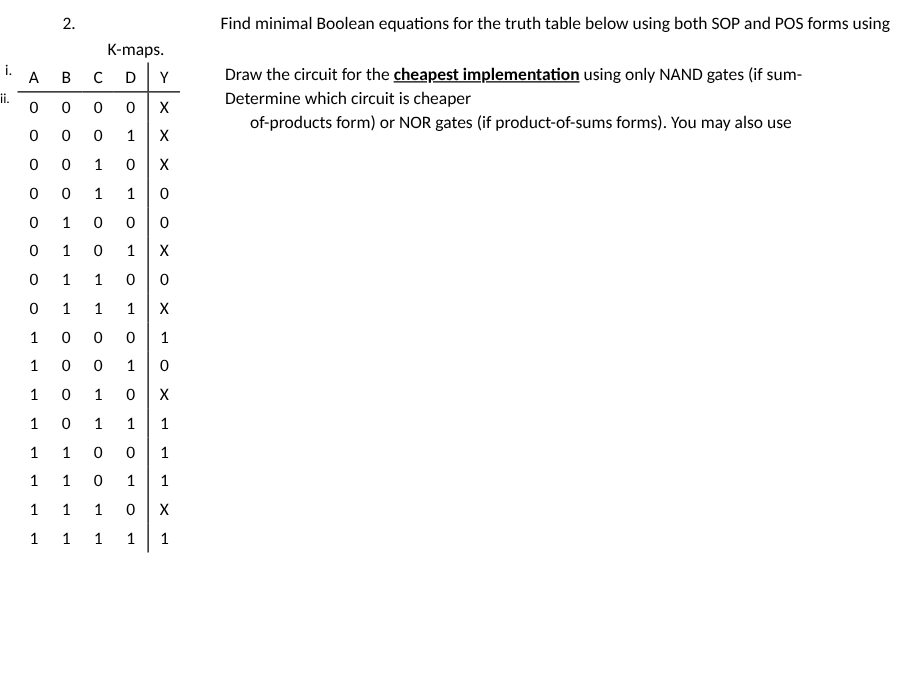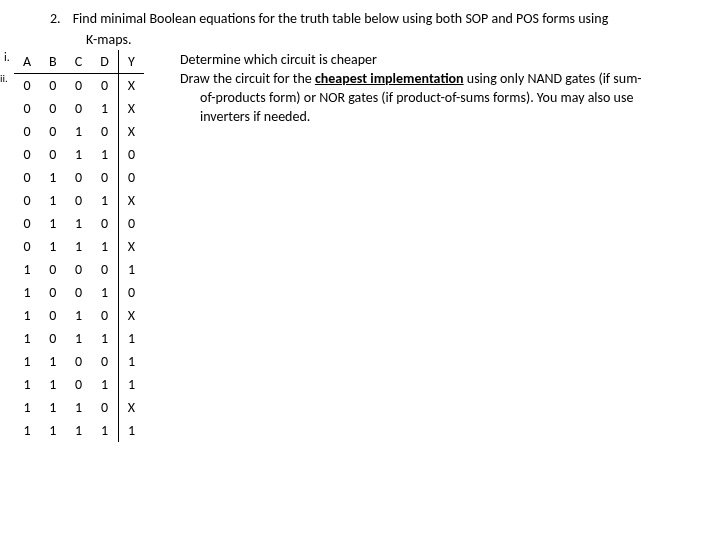--- a/index.html
+++ b/index.html
@@ -19,20 +19,21 @@
     .question-header {
       display: flex;
       margin-bottom: 4px;
       padding-left: 40px;
     }
     .question-number {
       margin-right: 12px;
     }
     .question-text {
       flex: 1;
+      text-align: right;
     }
     .kmaps-line {
       padding-left: 76px;
       margin-bottom: 2px;
     }
     .content-wrapper {
       display: flex;
     }
     .table-area {
       width: 170px;
@@ -218,20 +219,19 @@
           <td>1</td>
           <td>1</td>
           <td>1</td>
           <td class="y-col">1</td>
         </tr>
       </tbody>
     </table>
   </div>
 
   <div class="right-text">
-    <div class="right-line">Determine which circuit is cheaper</div>
     <div class="right-line">
       <span>Draw the circuit for the </span><span class="underline-bold">cheapest implementation</span><span> using only NAND gates (if sum-</span>
     </div>
+    <div class="right-line">Determine which circuit is cheaper</div>
     <div class="right-line indent">of-products form) or NOR gates (if product-of-sums forms). You may also use</div>
-    <div class="right-line indent">inverters if needed.</div>
   </div>
 </div>
 
 </body></html>

